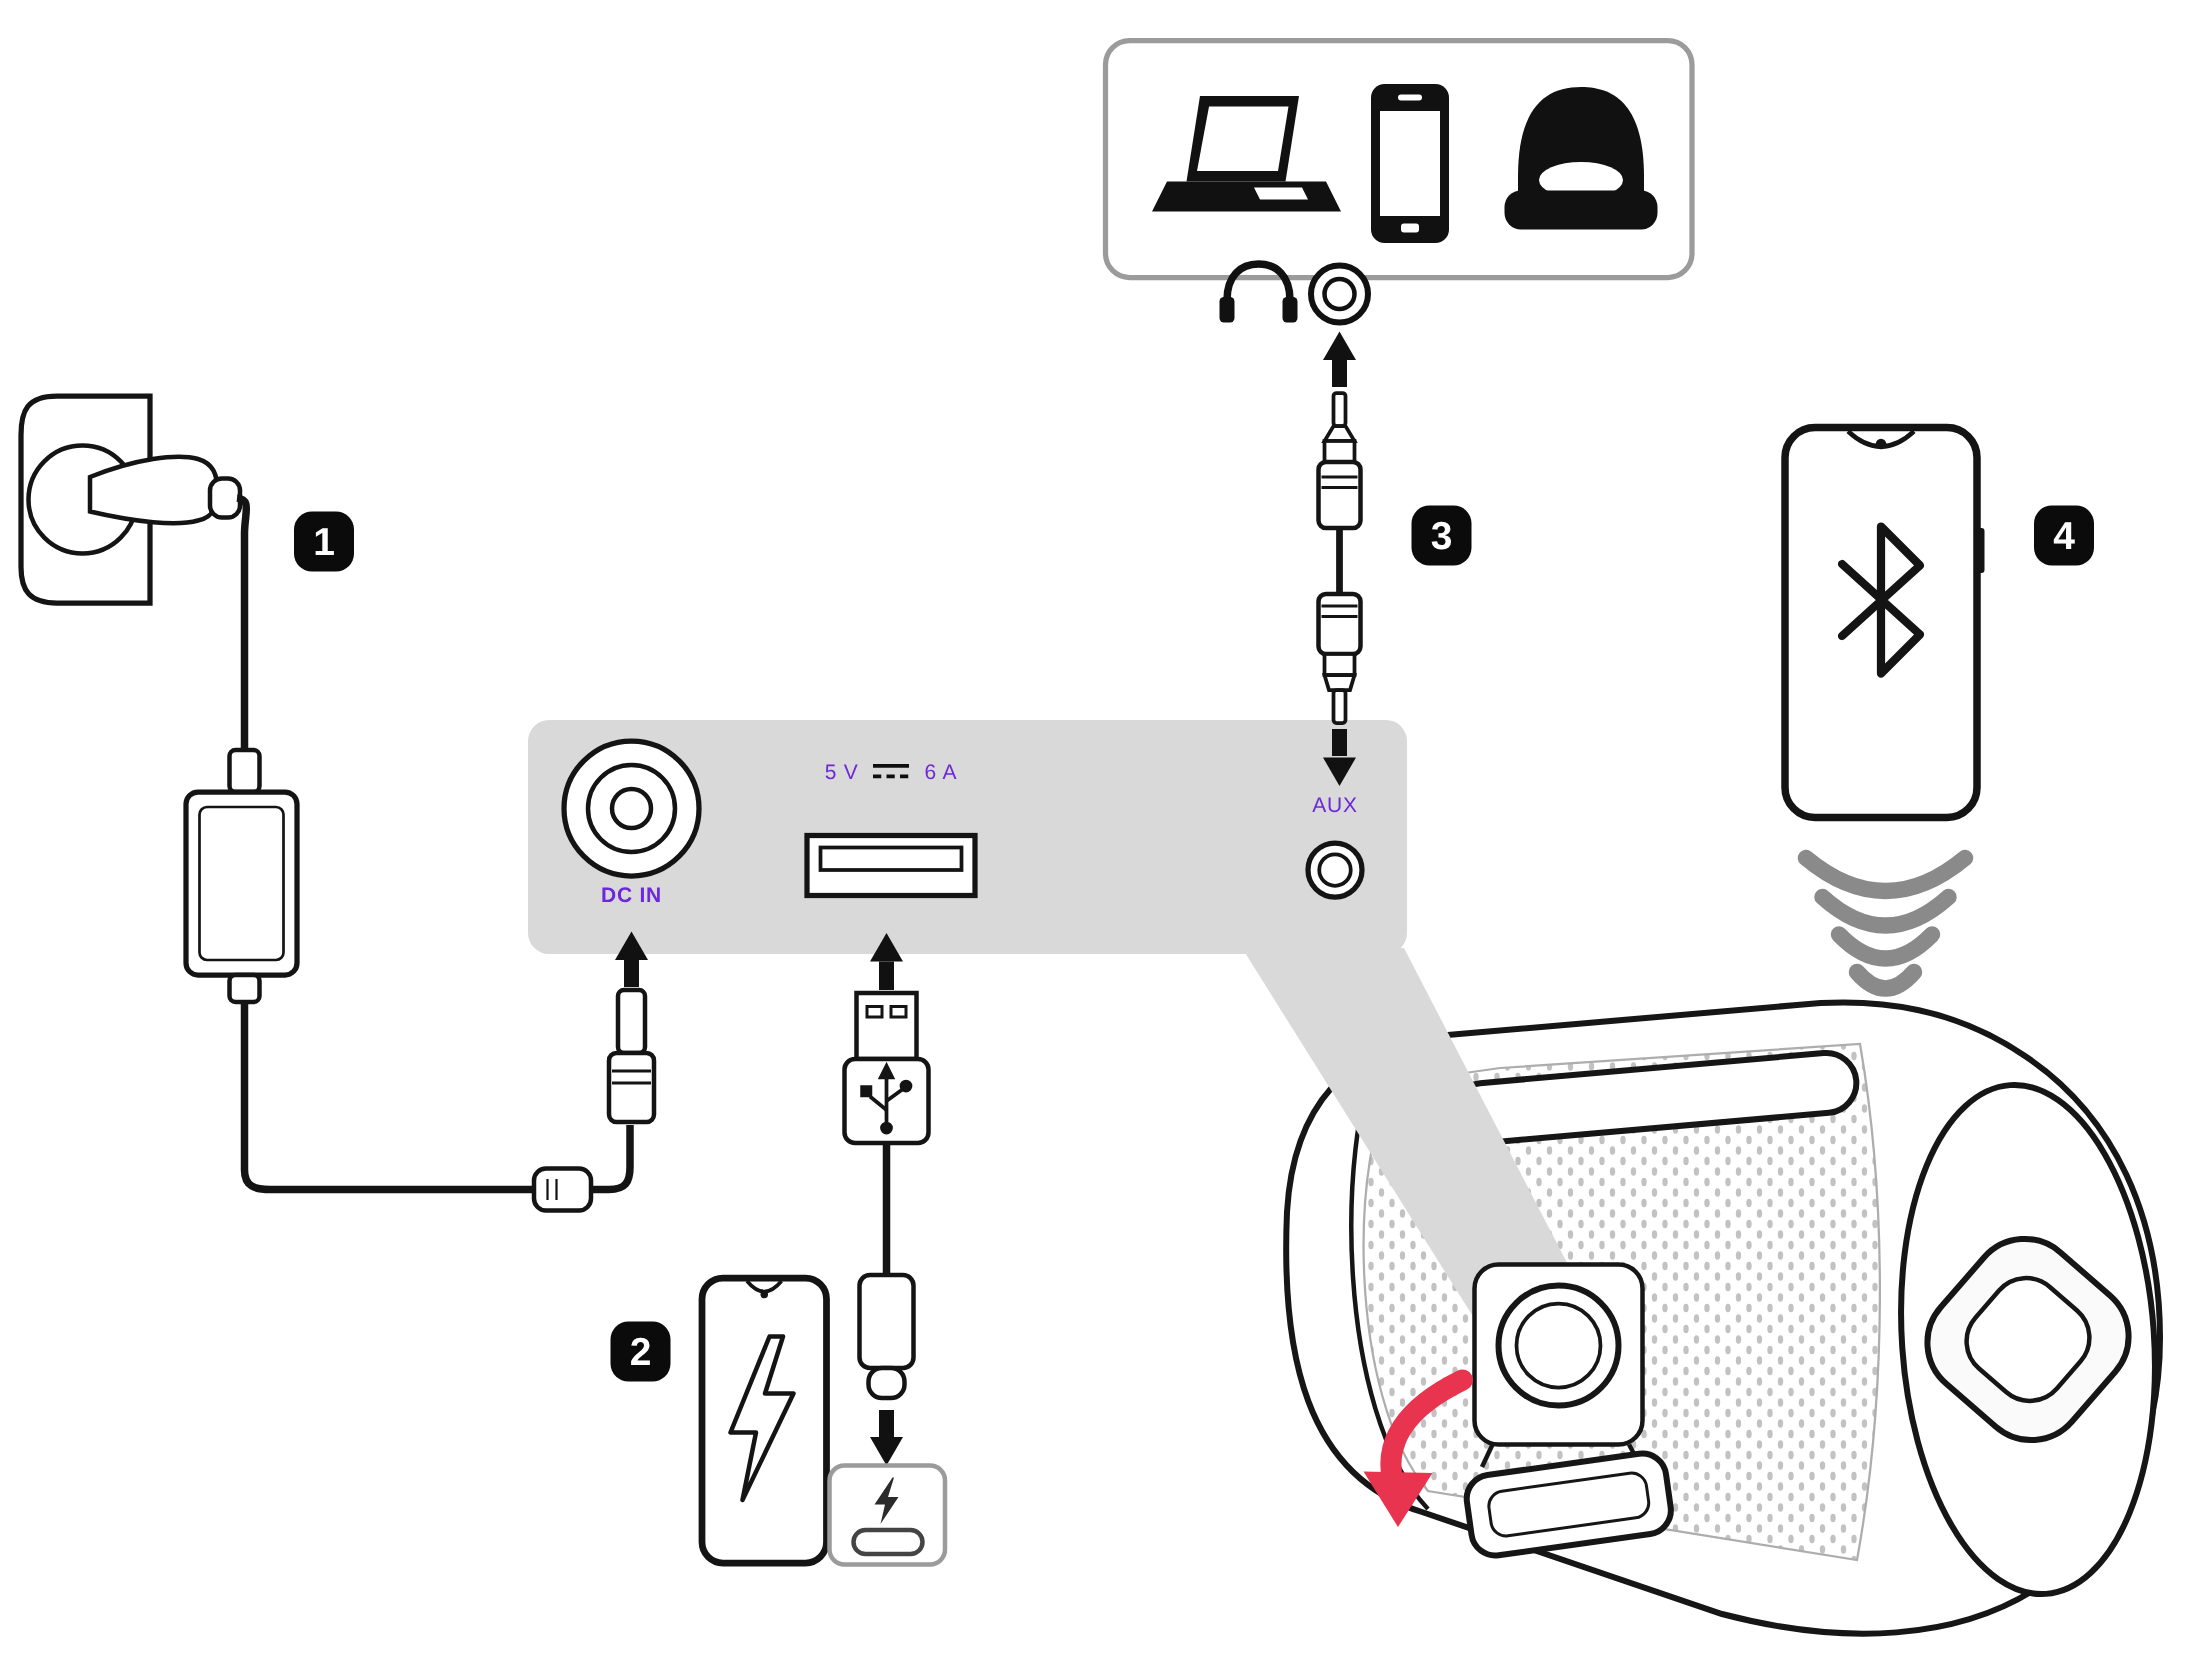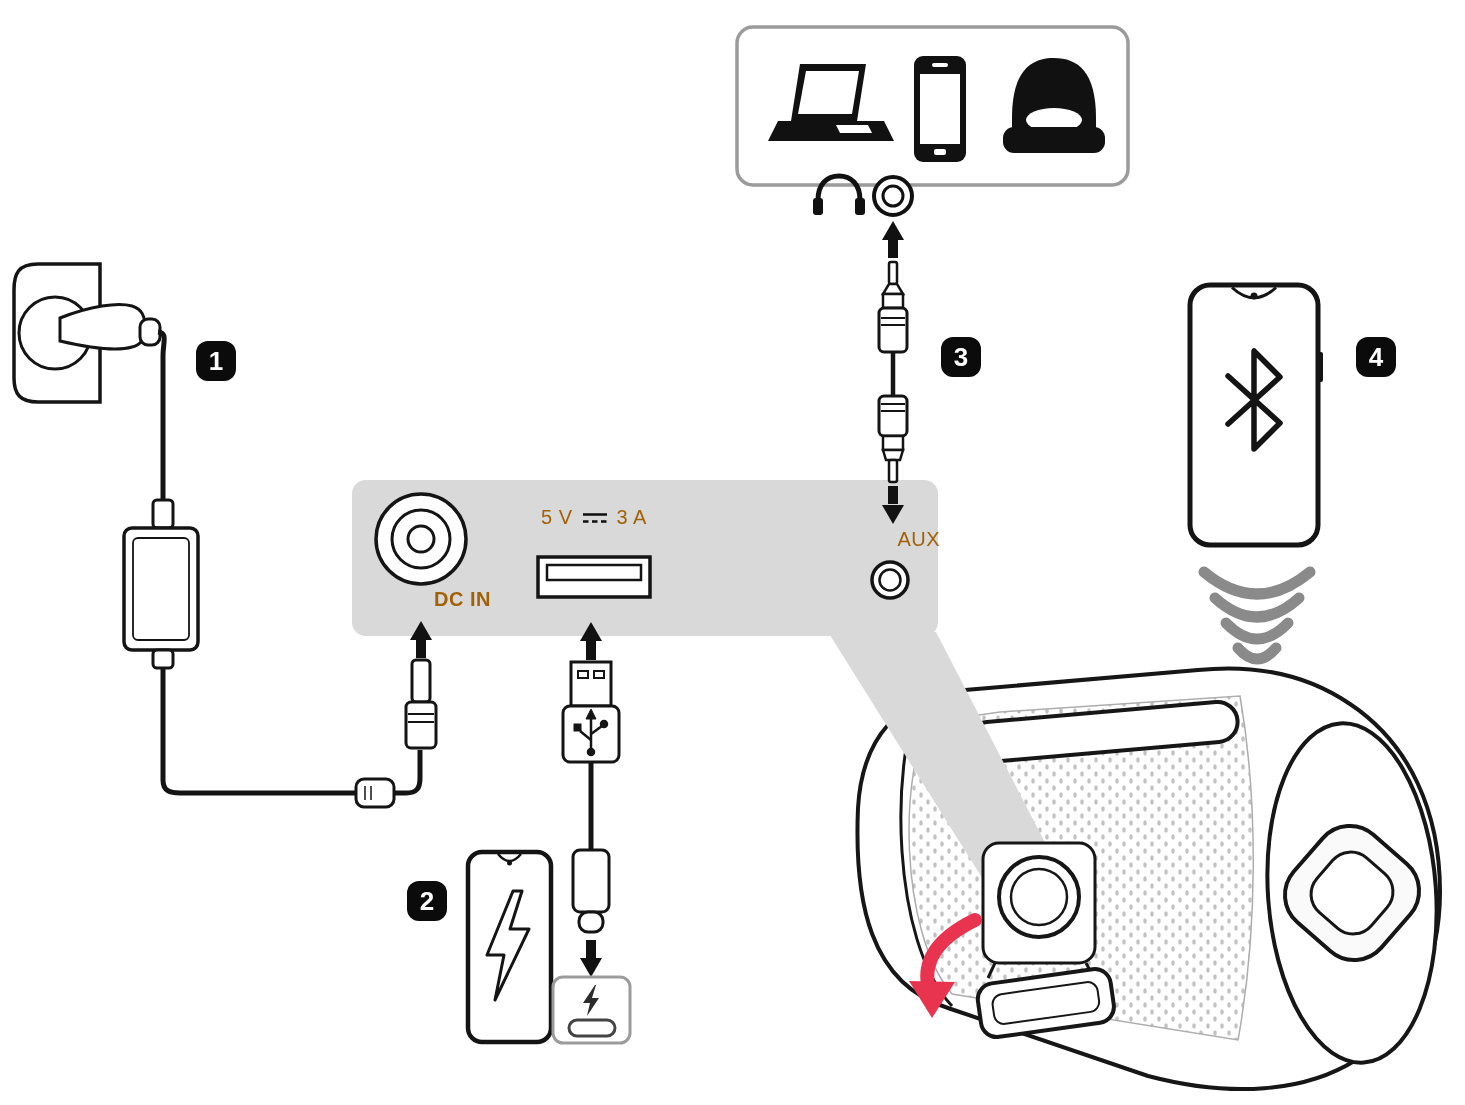--- a/index.html
+++ b/index.html
@@ -1,19 +1,19 @@
 <!DOCTYPE html>
 <html><head>
 <meta charset="utf-8">
 <style>
   html,body { margin:0; padding:0; background:#ffffff; font-family:"Liberation Sans", sans-serif; }
   .stage { position:relative; width:1465px; height:1105px; background:#ffffff; overflow:hidden; }
   .stage > svg { position:absolute; left:0; top:0; }
-  .label { position:absolute; color:#a16207; font-size:20px; font-weight:500; letter-spacing:.5px; }
-  .label.center { text-align:right; }
+  .label { position:absolute; color:#6d28d9; font-size:14px; font-weight:500; letter-spacing:.5px; }
+  .label.center { text-align:center; }
   .usb-spec { display:flex; align-items:center; justify-content:center; gap:7px; }
   .badge {
     position:absolute; width:40px; height:40px; border-radius:12px;
     background:#0b0b0b; color:#ffffff; display:flex; align-items:center; justify-content:center;
     font-size:26px; font-weight:bold; line-height:1;
   }
 </style>
 </head>
 <body>
 
@@ -223,21 +223,21 @@
 </svg>
 
 <div class="label center" style="left:351px; top:588px; width:140px; font-weight:700;">DC IN</div>
 
 <div class="label usb-spec" style="left:504px; top:506px; width:180px;">
   <span>5 V</span>
   <svg width="30" height="16">
     <line x1="3" y1="4.5" x2="27" y2="4.5" stroke="#0e0e0e" stroke-width="2.5"></line>
     <line x1="3" y1="11.5" x2="27" y2="11.5" stroke="#0e0e0e" stroke-width="2.5" stroke-dasharray="5.5 3.5"></line>
   </svg>
-  <span>3 A</span>
+  <span>6 A</span>
 </div>
 
 <div class="label center" style="left:840px; top:528px; width:100px;">AUX</div>
 
 <div class="badge" style="left:196px; top:341px;">1</div>
 <div class="badge" style="left:407px; top:881px;">2</div>
 <div class="badge" style="left:941px; top:337px;">3</div>
 <div class="badge" style="left:1356px; top:337px;">4</div>
 
 </div>

